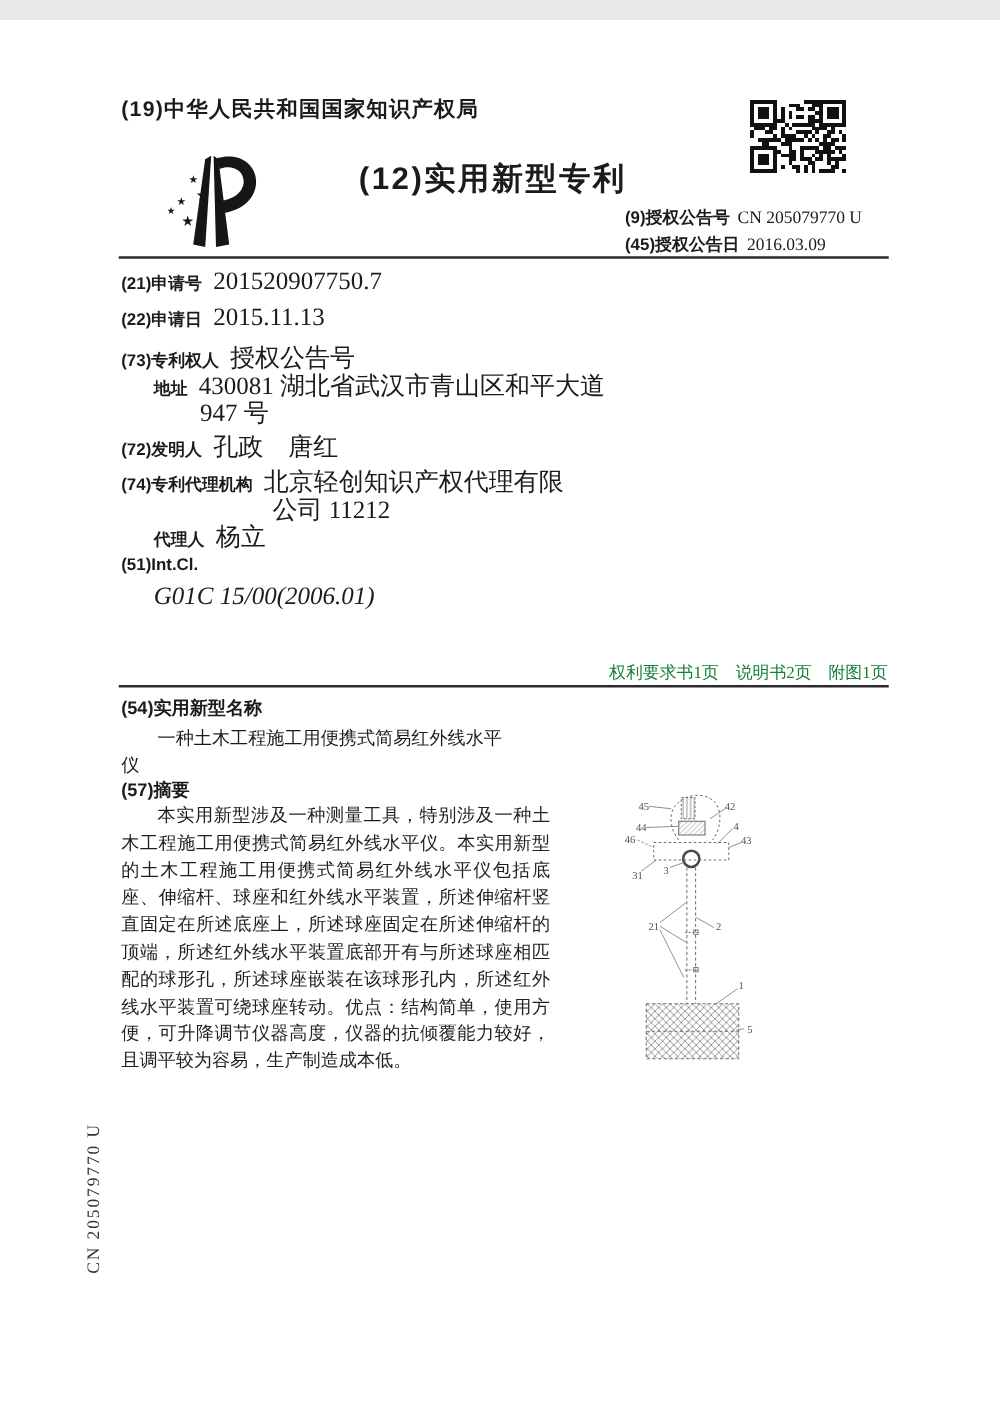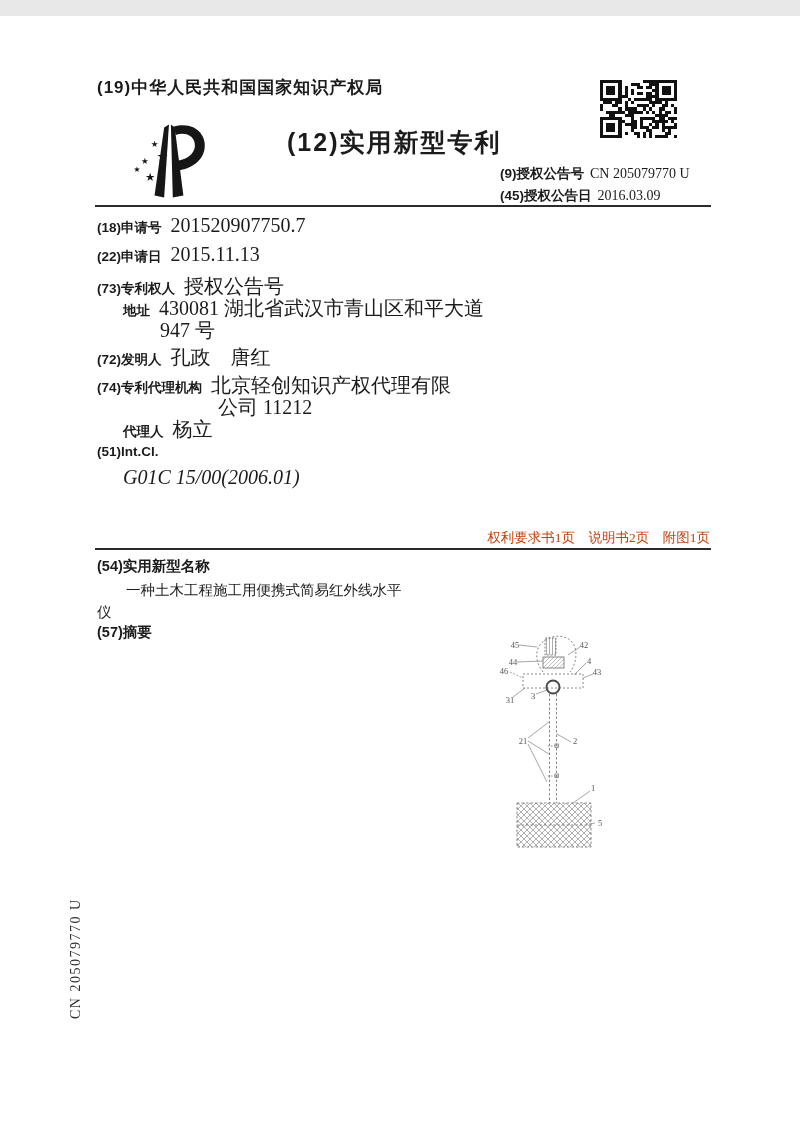--- a/index.html
+++ b/index.html
@@ -16,21 +16,21 @@
   .pub-row{left:500px; width:260px; font-size:13.5px; white-space:nowrap;}
   .pub-row .lbl{font-weight:700; font-family:"Liberation Sans","DejaVu Sans",sans-serif;}
   .pub-row .val{margin-left:6px; font-size:14px;}
   .rule{left:95px; width:616px; background:#2b2b2b;}
   .rule1{top:189px; height:2px;}
   .rule2{top:532px; height:1.5px;}
   .b-row{font-size:13.5px; white-space:nowrap;}
   .b-row .lbl{font-weight:700; font-family:"Liberation Sans","DejaVu Sans",sans-serif;}
   .b-row .val{margin-left:9px; font-size:20px;}
   .italic{font-style:italic;}
-  .pages-info{left:350px; top:513px; width:360px; text-align:right; font-size:13.5px; color:#c2410c;}
+  .pages-info{left:350px; top:513px; width:360px; text-align:right; font-size:13.5px; color:#15803d;}
   .sec-lbl{font-size:14.5px; font-weight:700; font-family:"Liberation Sans","DejaVu Sans",sans-serif;}
   .title-line{left:97px; width:345px; font-size:14.5px;}
   .abstract{left:97px; top:627px; width:343px; font-size:14.5px; line-height:21.8px;
     text-align:justify; text-indent:2em; color:#1f1f1f;}
   .side-code{left:68px; top:1003px; transform:rotate(-90deg); transform-origin:0 0;
     font-size:14px; letter-spacing:1.5px; color:#333; white-space:nowrap;}
   .qr-box{left:600px; top:63px; width:77px; height:60px;}
   .logo-box{left:120px; top:98px; width:96px; height:96px;}
   .fig-box{left:473px; top:598px; width:175px; height:250px;}
   svg text.fig-num{font-size:8.5px; fill:#555; font-family:"Liberation Serif","DejaVu Serif",serif;}
@@ -330,21 +330,21 @@
   <div class="abs pub-row" style="top:149px">
     <span class="lbl">(9)授权公告号</span><span class="val">CN 205079770 U</span>
   </div>
   <div class="abs pub-row" style="top:171px">
     <span class="lbl">(45)授权公告日</span><span class="val">2016.03.09</span>
   </div>
 
   <div class="abs rule rule1"></div>
 
   <div class="abs b-row" style="left:97px; top:198px">
-    <span class="lbl">(18)申请号</span><span class="val">201520907750.7</span>
+    <span class="lbl">(21)申请号</span><span class="val">201520907750.7</span>
   </div>
   <div class="abs b-row" style="left:97px; top:227px">
     <span class="lbl">(22)申请日</span><span class="val">2015.11.13</span>
   </div>
   <div class="abs b-row" style="left:97px; top:257px">
     <span class="lbl">(73)专利权人</span><span class="val">授权公告号</span>
   </div>
   <div class="abs b-row" style="left:123px; top:279px">
     <span class="lbl">地址</span><span class="val">430081 湖北省武汉市青山区和平大道</span>
   </div>
@@ -371,20 +371,21 @@
   </div>
 
   <div class="abs pages-info">权利要求书1页　说明书2页　附图1页</div>
 
   <div class="abs rule rule2"></div>
 
   <div class="abs sec-lbl" style="left:97px; top:541px">(54)实用新型名称</div>
   <div class="abs title-line" style="top:565px; text-indent:2em">一种土木工程施工用便携式简易红外线水平</div>
   <div class="abs title-line" style="top:587px">仪</div>
   <div class="abs sec-lbl" style="left:97px; top:607px">(57)摘要</div>
+  <div class="abs abstract">本实用新型涉及一种测量工具，特别涉及一种土木工程施工用便携式简易红外线水平仪。本实用新型的土木工程施工用便携式简易红外线水平仪包括底座、伸缩杆、球座和红外线水平装置，所述伸缩杆竖直固定在所述底座上，所述球座固定在所述伸缩杆的顶端，所述红外线水平装置底部开有与所述球座相匹配的球形孔，所述球座嵌装在该球形孔内，所述红外线水平装置可绕球座转动。优点：结构简单，使用方便，可升降调节仪器高度，仪器的抗倾覆能力较好，且调平较为容易，生产制造成本低。</div>
 
   <svg class="abs fig-box" viewBox="0 0 175 250">
     <defs>
       <pattern id="hv" width="3" height="3" patternUnits="userSpaceOnUse">
         <path d="M1.5,0 V3" stroke="#8a8a8a" stroke-width="0.7"></path>
       </pattern>
       <pattern id="hd" width="4" height="4" patternUnits="userSpaceOnUse">
         <path d="M0,4 L4,0" stroke="#9a9a9a" stroke-width="0.6"></path>
       </pattern>
       <pattern id="hx" width="6" height="6" patternUnits="userSpaceOnUse">

